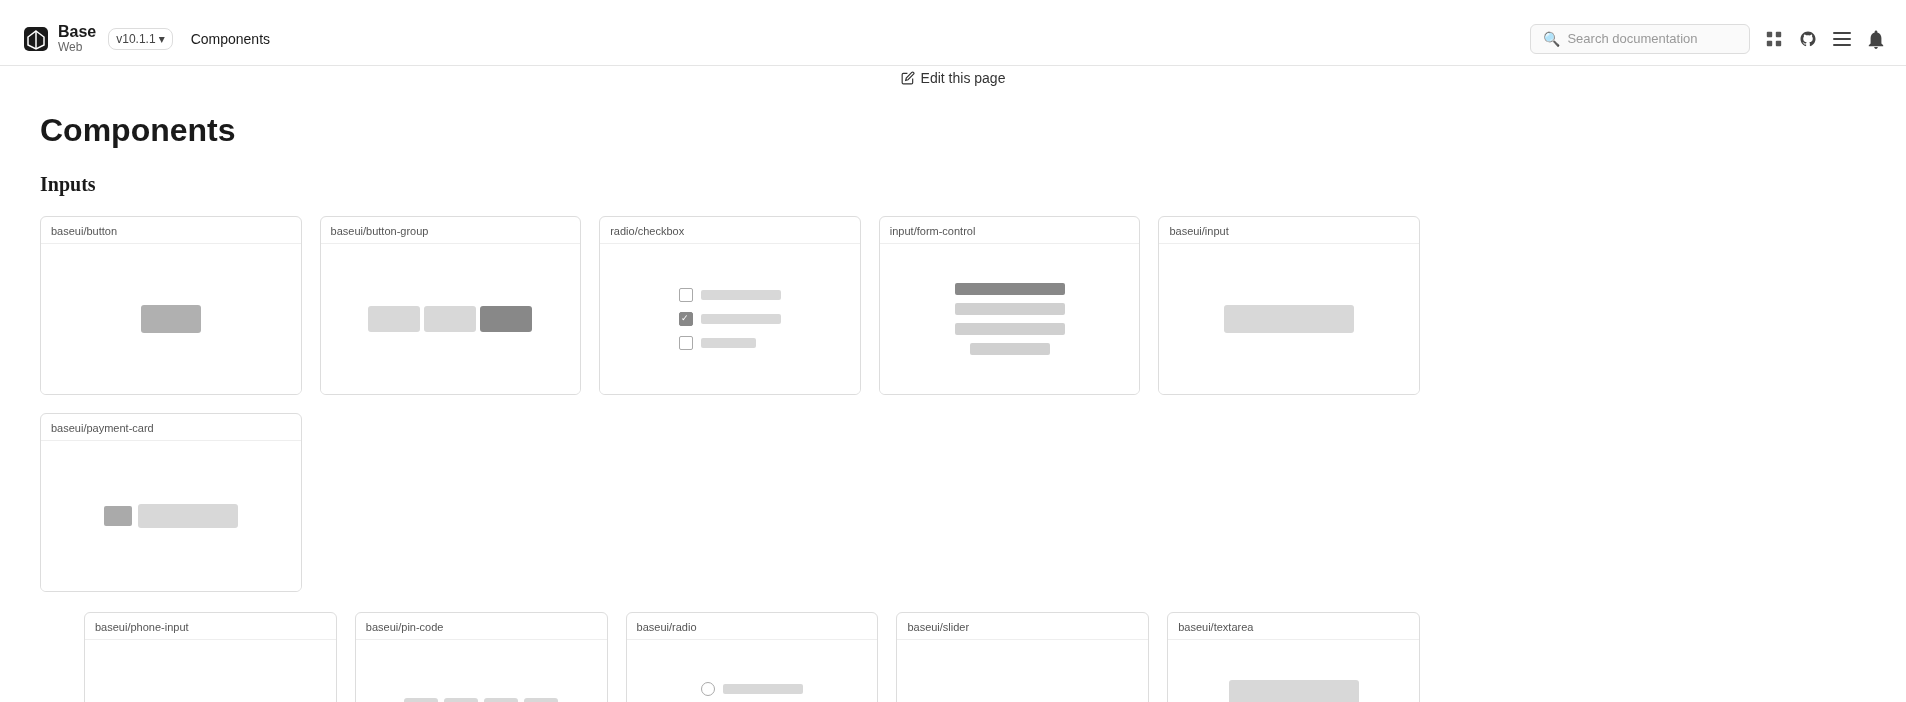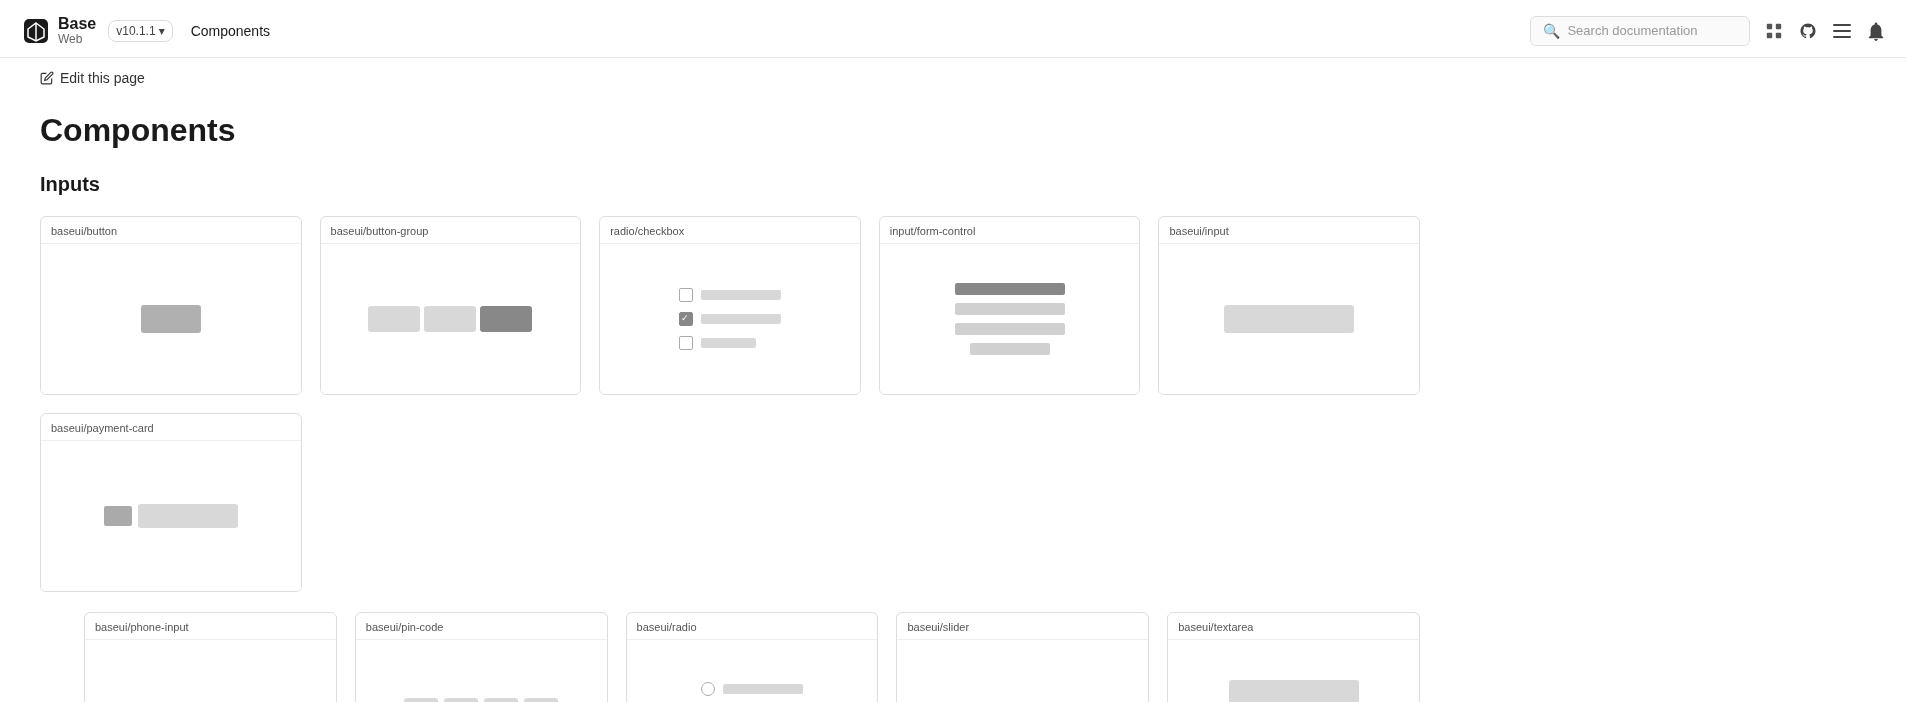--- a/index.html
+++ b/index.html
@@ -6,21 +6,21 @@
     body { font-family: -apple-system, BlinkMacSystemFont, 'Segoe UI', sans-serif; background: #fff; color: #1a1a1a; }
 
     
     .header {
       display: flex;
       align-items: center;
       height: 54px;
       border-bottom: 1px solid #e5e5e5;
       padding: 0 20px;
       position: sticky;
-      top: 4px;
+      top: 12px;
       background: #fff;
       z-index: 100;
     }
     .logo-area {
       display: flex;
       align-items: center;
       gap: 6px;
       margin-right: 12px;
     }
     .logo-icon {
@@ -86,21 +86,21 @@
       align-items: center;
       justify-content: center;
       cursor: pointer;
       color: #444;
       font-size: 16px;
     }
 
     
     .edit-bar {
       display: flex;
-      justify-content: flex-start;
+      justify-content: center;
       padding: 16px 40px 6px;
     }
     .edit-link {
       display: flex;
       align-items: center;
       gap: 6px;
       font-size: 14px;
       color: #333;
       cursor: pointer;
       text-decoration: none;
@@ -113,20 +113,21 @@
     }
     .page-title {
       font-size: 32px;
       font-weight: 700;
       margin-bottom: 24px;
     }
     .section-title {
       font-size: 20px;
       font-weight: 600;
       margin-bottom: 20px;
+      font-family: Liberation Serif, serif;
     }
 
     
     .component-grid {
       display: grid;
       grid-template-columns: repeat(5, 1fr);
       gap: 18px;
       margin-bottom: 20px;
     }
     .component-grid-5 {

